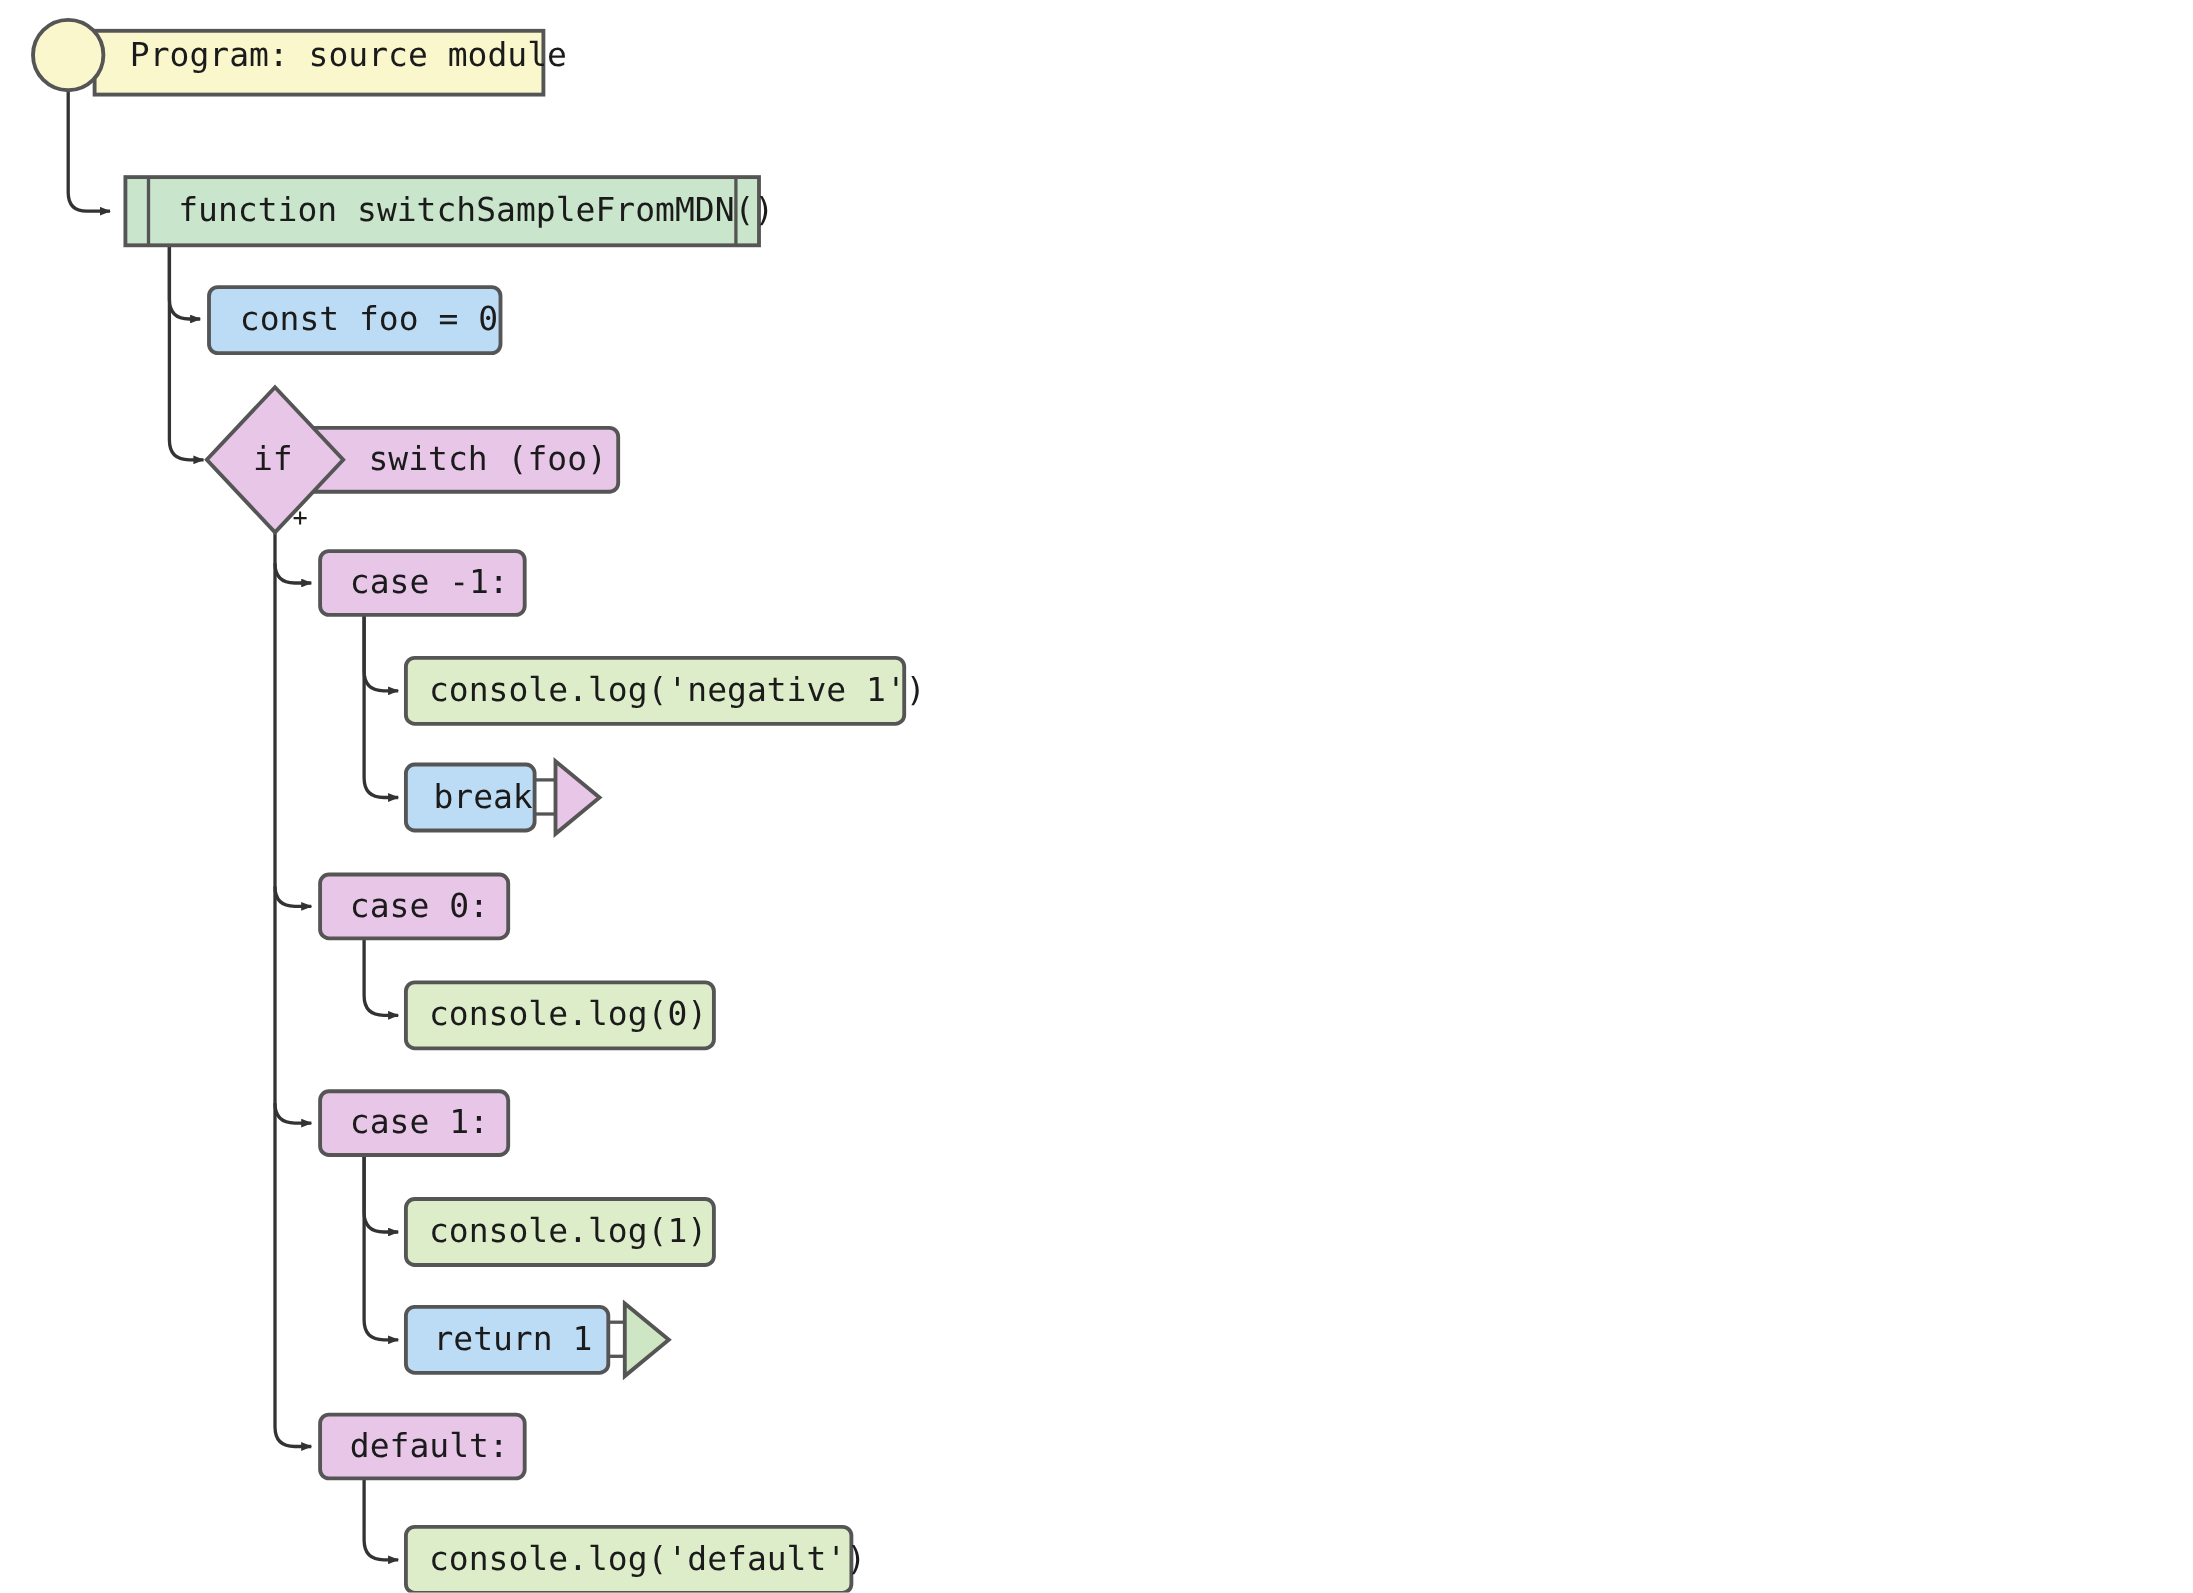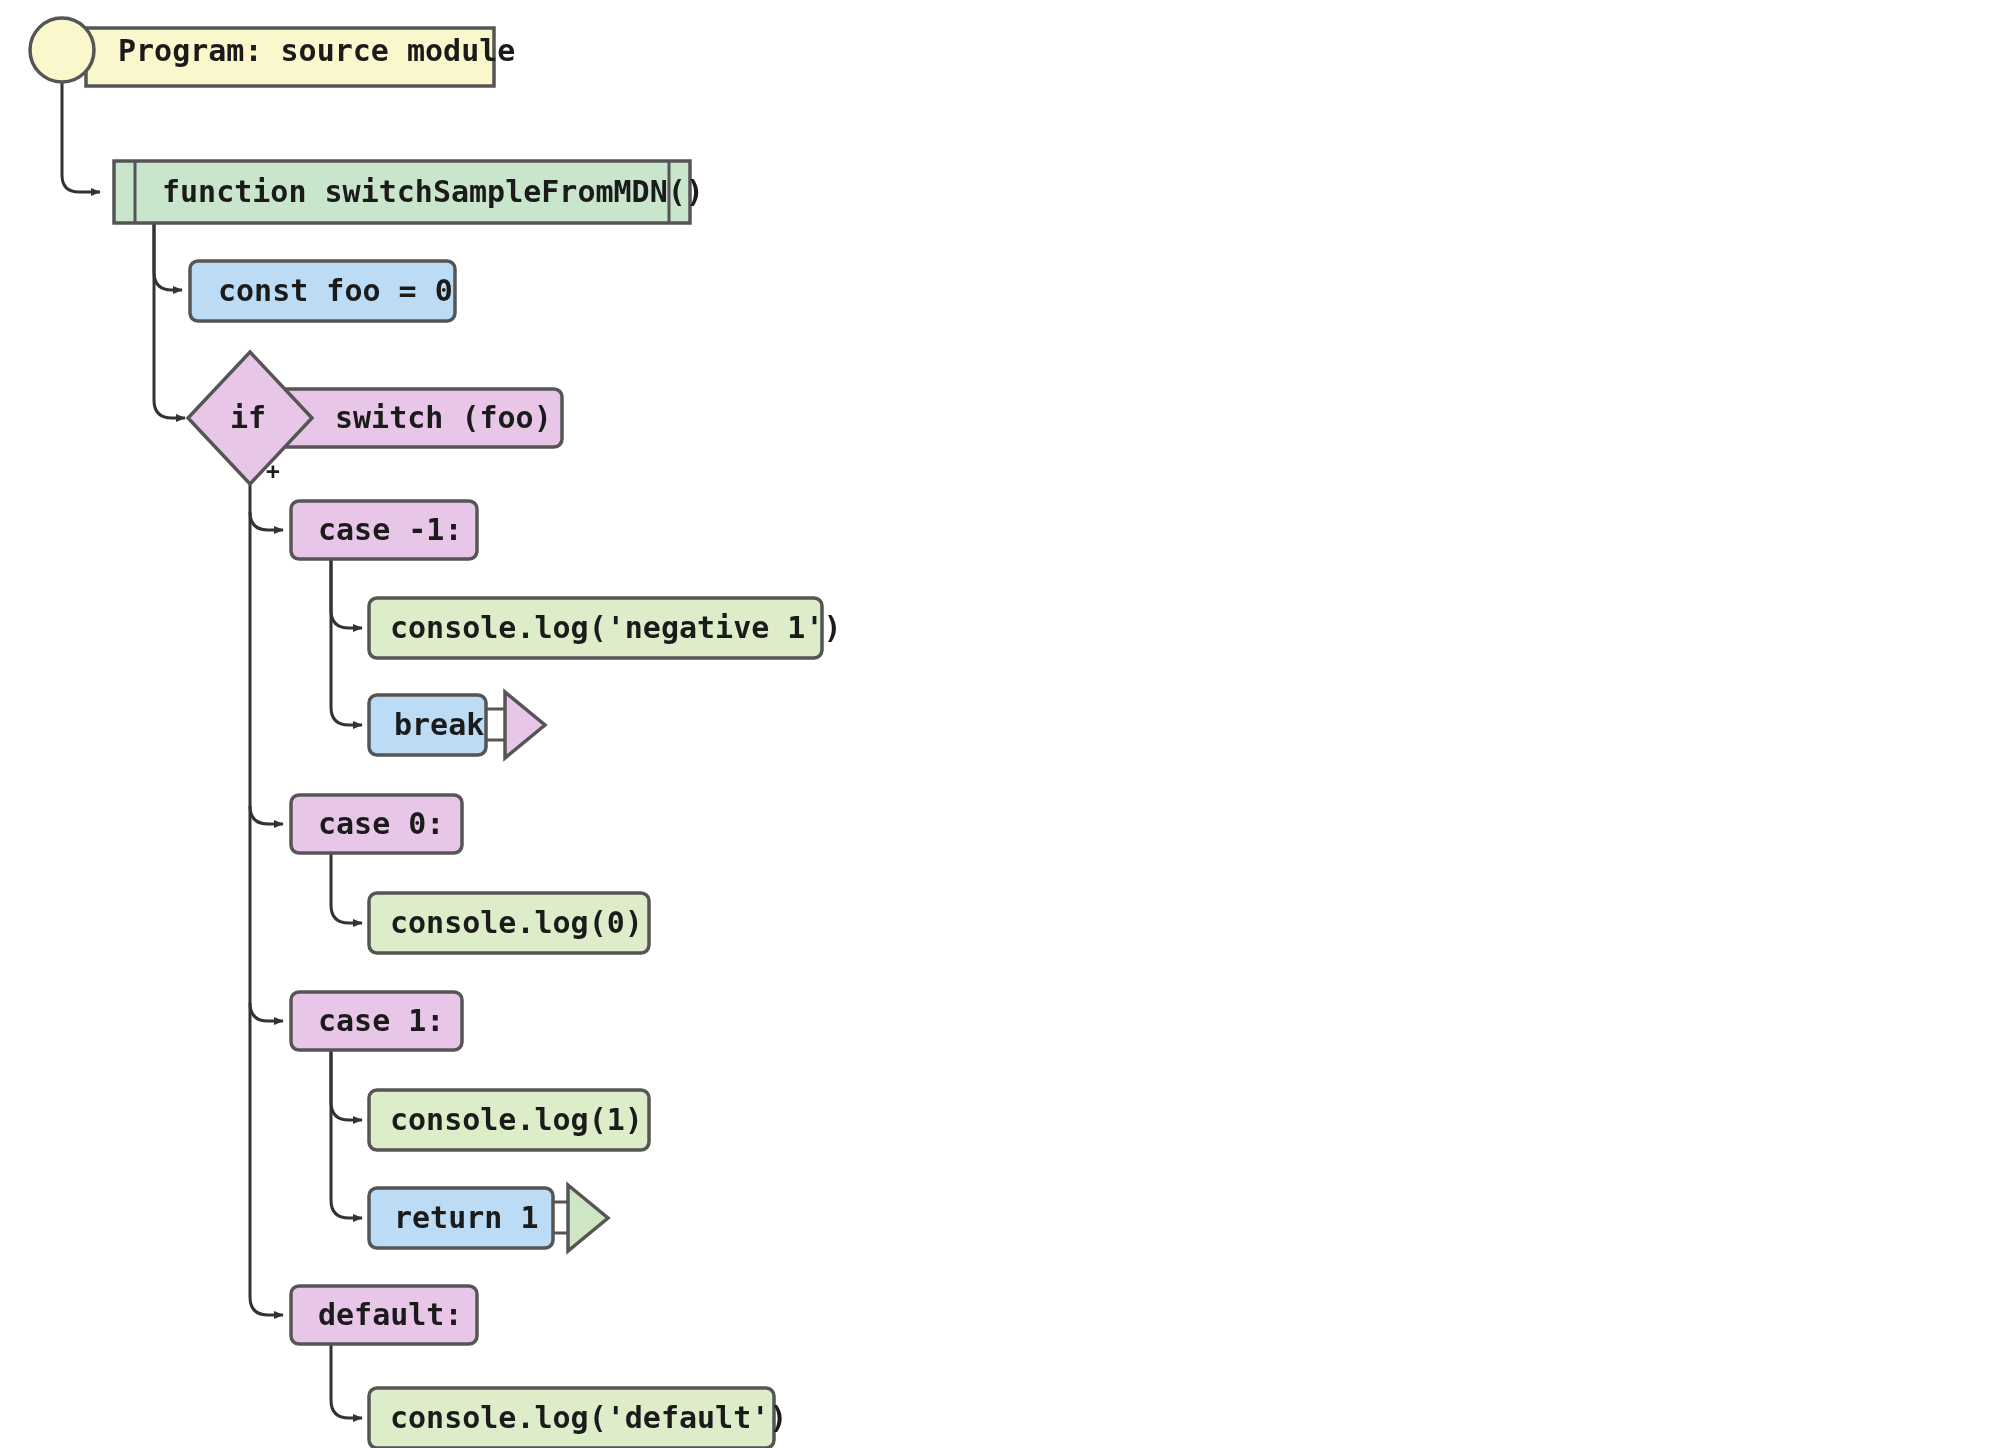--- a/index.html
+++ b/index.html
@@ -11,21 +11,20 @@
     width: 1994px;
     height: 1448px;
     font-family: "DejaVu Sans Mono", "Liberation Mono", monospace;
     overflow: hidden;
   }
   #canvas {
     position: relative;
     width: 1994px;
     height: 1128px;
     background: #ffffff;
-    font-weight: bold;
   }
   svg.flow {
     position: absolute;
     top: 0;
     left: 0;
     width: 1994px;
     height: 1448px;
     display: block;
   }
   .nodelabel {

